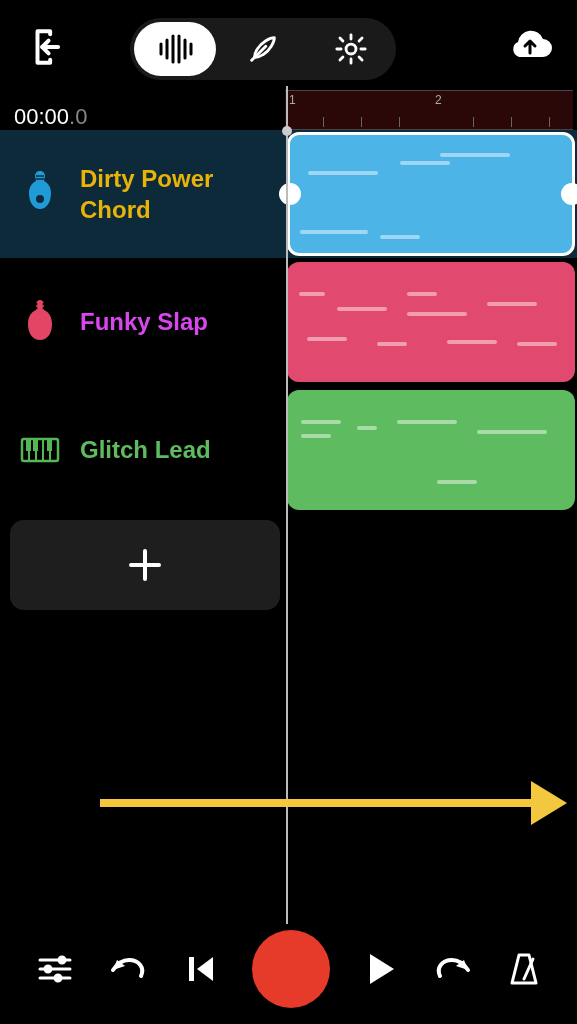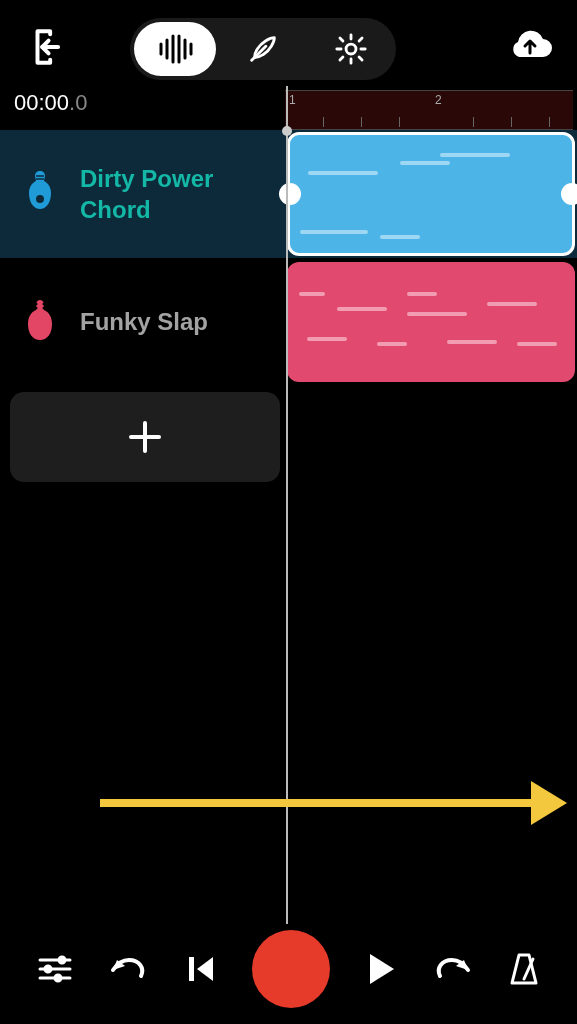--- a/index.html
+++ b/index.html
@@ -42,21 +42,21 @@
     }
     .pill-item.active {
       background: #fff;
     }
     .upload-btn {
       margin-left: auto;
     }
     
     .timecode-row {
       display: flex;
-      align-items: flex-start;
+      align-items: flex-end;
       height: 40px;
       position: relative;
     }
     .timecode {
       font-size: 22px;
       padding-left: 14px;
       font-weight: 400;
       font-variant-numeric: tabular-nums;
     }
     .timecode .frac { color: #888; }
@@ -274,21 +274,21 @@
 
   <div class="track selected">
     <div class="track-icon">
       <svg width="34" height="50" viewBox="0 0 34 50">
         <path d="M17 2c-3 0-5 2-5 5 0 2 1 3 1 5-4 2-7 6-7 12 0 10 5 16 11 16s11-6 11-16c0-6-3-10-7-12 0-2 1-3 1-5 0-3-2-5-5-5z" fill="#1f9bd8"></path>
         <circle cx="17" cy="30" r="4" fill="#0d2a3a"></circle>
         <line x1="13" y1="7" x2="21" y2="7" stroke="#0d2a3a" stroke-width="1.5"></line>
         <line x1="13" y1="10" x2="21" y2="10" stroke="#0d2a3a" stroke-width="1.5"></line>
       </svg>
     </div>
-    <div class="track-label" style="color:#14b8a6">Dirty Power Chord</div>
+    <div class="track-label" style="color:#eab308">Dirty Power Chord</div>
     <div class="clip selected-clip" style="background:#4db4e8">
       <div class="clip-handle left"></div>
       <div class="clip-handle right"></div>
       <div class="wave-line" style="background:#9dd7f3;left:18px;top:36px;width:70px"></div>
       <div class="wave-line" style="background:#9dd7f3;left:110px;top:26px;width:50px"></div>
       <div class="wave-line" style="background:#9dd7f3;left:150px;top:18px;width:70px"></div>
       <div class="wave-line" style="background:#9dd7f3;left:10px;top:95px;width:68px"></div>
       <div class="wave-line" style="background:#9dd7f3;left:90px;top:100px;width:40px"></div>
     </div>
   </div>
@@ -297,34 +297,57 @@
   <div class="track">
     <div class="track-icon">
       <svg width="30" height="48" viewBox="0 0 30 48">
         <path d="M15 2c-2 0-4 2-4 4v6c-5 2-8 7-8 14 0 10 5 16 12 16s12-6 12-16c0-7-3-12-8-14V6c0-2-2-4-4-4z" fill="#e34565"></path>
         <circle cx="11" cy="6" r="1.5" fill="#000"></circle>
         <circle cx="19" cy="6" r="1.5" fill="#000"></circle>
         <circle cx="11" cy="10" r="1.5" fill="#000"></circle>
         <circle cx="19" cy="10" r="1.5" fill="#000"></circle>
       </svg>
     </div>
-    <div class="track-label" style="color:#a3a3a3">Funky Slap</div>
+    <div class="track-label" style="color:#d946ef">Funky Slap</div>
     <div class="clip" style="background:#e14a6e">
       <div class="wave-line" style="background:#f29cb2;left:12px;top:30px;width:26px"></div>
       <div class="wave-line" style="background:#f29cb2;left:50px;top:45px;width:50px"></div>
       <div class="wave-line" style="background:#f29cb2;left:120px;top:30px;width:30px"></div>
       <div class="wave-line" style="background:#f29cb2;left:120px;top:50px;width:60px"></div>
       <div class="wave-line" style="background:#f29cb2;left:200px;top:40px;width:50px"></div>
       <div class="wave-line" style="background:#f29cb2;left:20px;top:75px;width:40px"></div>
       <div class="wave-line" style="background:#f29cb2;left:90px;top:80px;width:30px"></div>
       <div class="wave-line" style="background:#f29cb2;left:160px;top:78px;width:50px"></div>
       <div class="wave-line" style="background:#f29cb2;left:230px;top:80px;width:40px"></div>
     </div>
   </div>
 
+  <div class="track">
+    <div class="track-icon">
+      <svg width="40" height="30" viewBox="0 0 40 30">
+        <rect x="2" y="4" width="36" height="22" rx="2" fill="none" stroke="#53b853" stroke-width="2.5"></rect>
+        <line x1="9" y1="4" x2="9" y2="26" stroke="#53b853" stroke-width="2"></line>
+        <line x1="16" y1="4" x2="16" y2="26" stroke="#53b853" stroke-width="2"></line>
+        <line x1="23" y1="4" x2="23" y2="26" stroke="#53b853" stroke-width="2"></line>
+        <line x1="30" y1="4" x2="30" y2="26" stroke="#53b853" stroke-width="2"></line>
+        <rect x="6" y="4" width="5" height="12" fill="#53b853"></rect>
+        <rect x="13" y="4" width="5" height="12" fill="#53b853"></rect>
+        <rect x="27" y="4" width="5" height="12" fill="#53b853"></rect>
+      </svg>
+    </div>
+    <div class="track-label" style="color:#5fbb5f">Glitch Lead</div>
+    <div class="clip" style="background:#5fbb5f">
+      <div class="wave-line" style="background:#a8dba8;left:14px;top:30px;width:40px"></div>
+      <div class="wave-line" style="background:#a8dba8;left:14px;top:44px;width:30px"></div>
+      <div class="wave-line" style="background:#a8dba8;left:70px;top:36px;width:20px"></div>
+      <div class="wave-line" style="background:#a8dba8;left:110px;top:30px;width:60px"></div>
+      <div class="wave-line" style="background:#a8dba8;left:190px;top:40px;width:70px"></div>
+      <div class="wave-line" style="background:#a8dba8;left:150px;top:90px;width:40px"></div>
+    </div>
+  </div>
 
   <div class="add-track">
     <svg width="36" height="36" viewBox="0 0 36 36">
       <line x1="18" y1="4" x2="18" y2="32" stroke="#fff" stroke-width="4" stroke-linecap="round"></line>
       <line x1="4" y1="18" x2="32" y2="18" stroke="#fff" stroke-width="4" stroke-linecap="round"></line>
     </svg>
   </div>
 </div>
 
 <div class="playhead">

